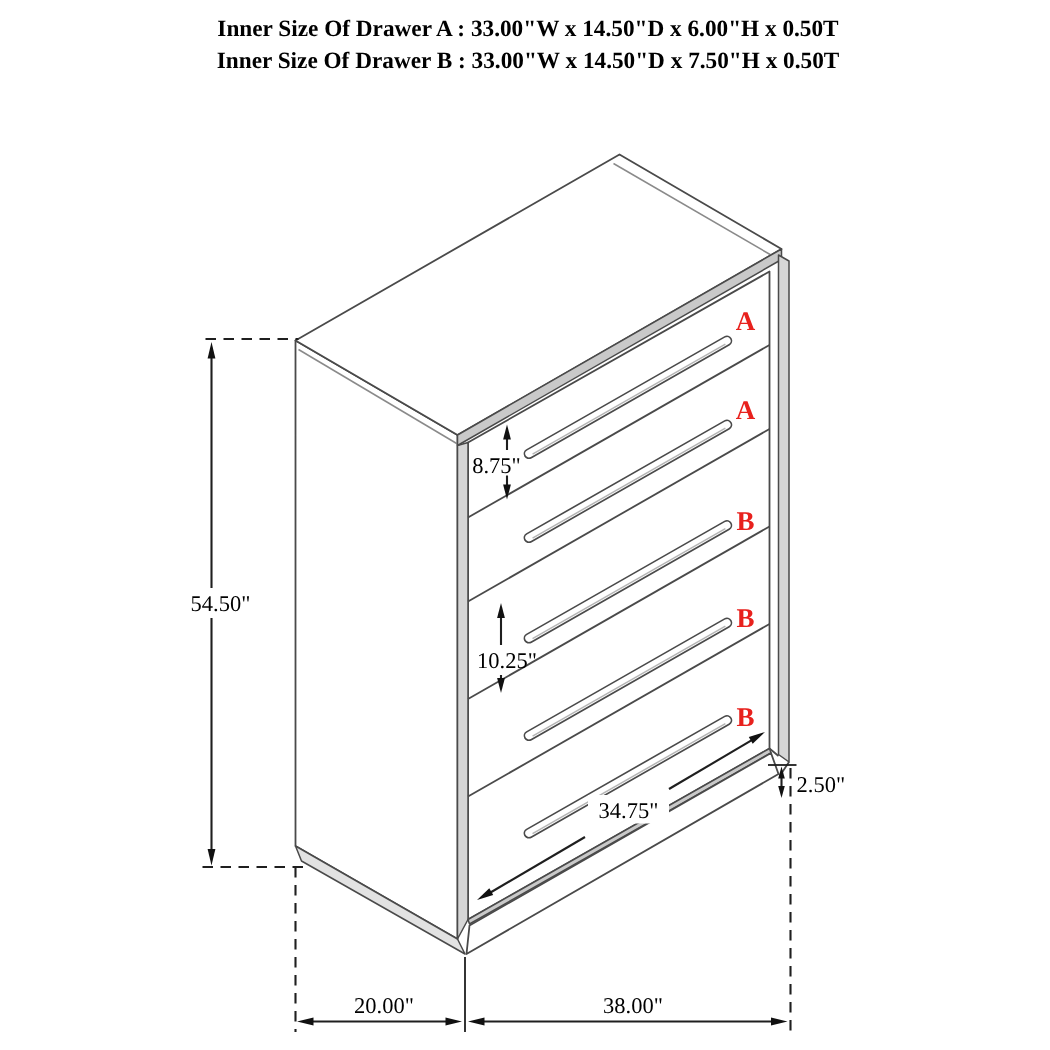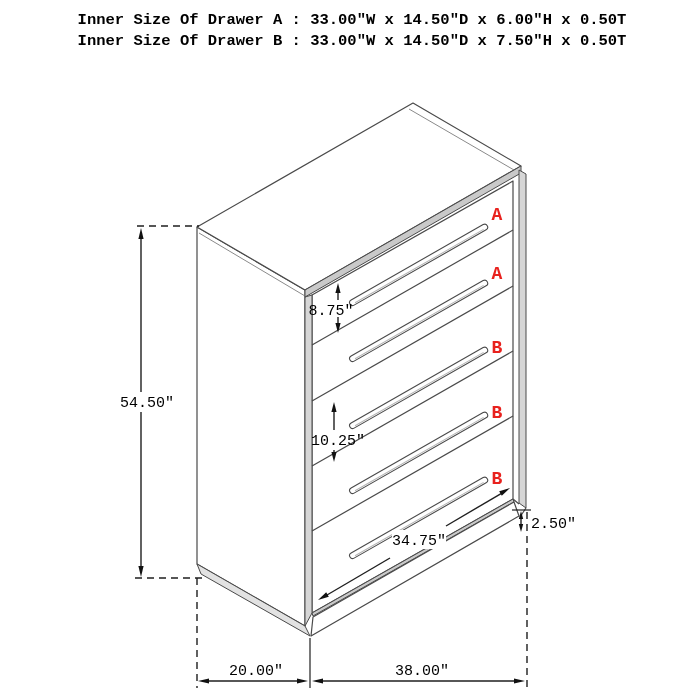--- a/index.html
+++ b/index.html
@@ -1,17 +1,17 @@
 <!DOCTYPE html>
 <html><head>
 <meta charset="utf-8">
 <style>
   html,body{margin:0;padding:0;background:#ffffff;}
   #stage{position:relative;width:700px;height:700px;background:#fff;overflow:hidden;
-         font-family:Liberation Mono, monospace;}
+         font-family:Liberation Serif, serif;}
   svg{position:absolute;left:0;top:0;}
   .furn{stroke:#4a4a4a;stroke-width:1.2;fill:none;stroke-linejoin:round;}
   .furn-fill{stroke:#4a4a4a;stroke-width:1.2;fill:#ffffff;stroke-linejoin:round;}
   .band-dark{stroke:#4a4a4a;stroke-width:1;fill:#c9c9c9;stroke-linejoin:round;}
   .band-mid{stroke:#4a4a4a;stroke-width:1;fill:#d6d6d6;stroke-linejoin:round;}
   .band-lite{stroke:#4a4a4a;stroke-width:1;fill:#e2e2e2;stroke-linejoin:round;}
   .slabline{stroke:#8a8a8a;stroke-width:1;fill:none;}
   .dim{stroke:#1f1f1f;stroke-width:1.4;fill:none;}
   .dim-thin{stroke:#1f1f1f;stroke-width:1.2;fill:none;}
   .dashed{stroke:#1f1f1f;stroke-width:1.4;fill:none;stroke-dasharray:7 5;}

